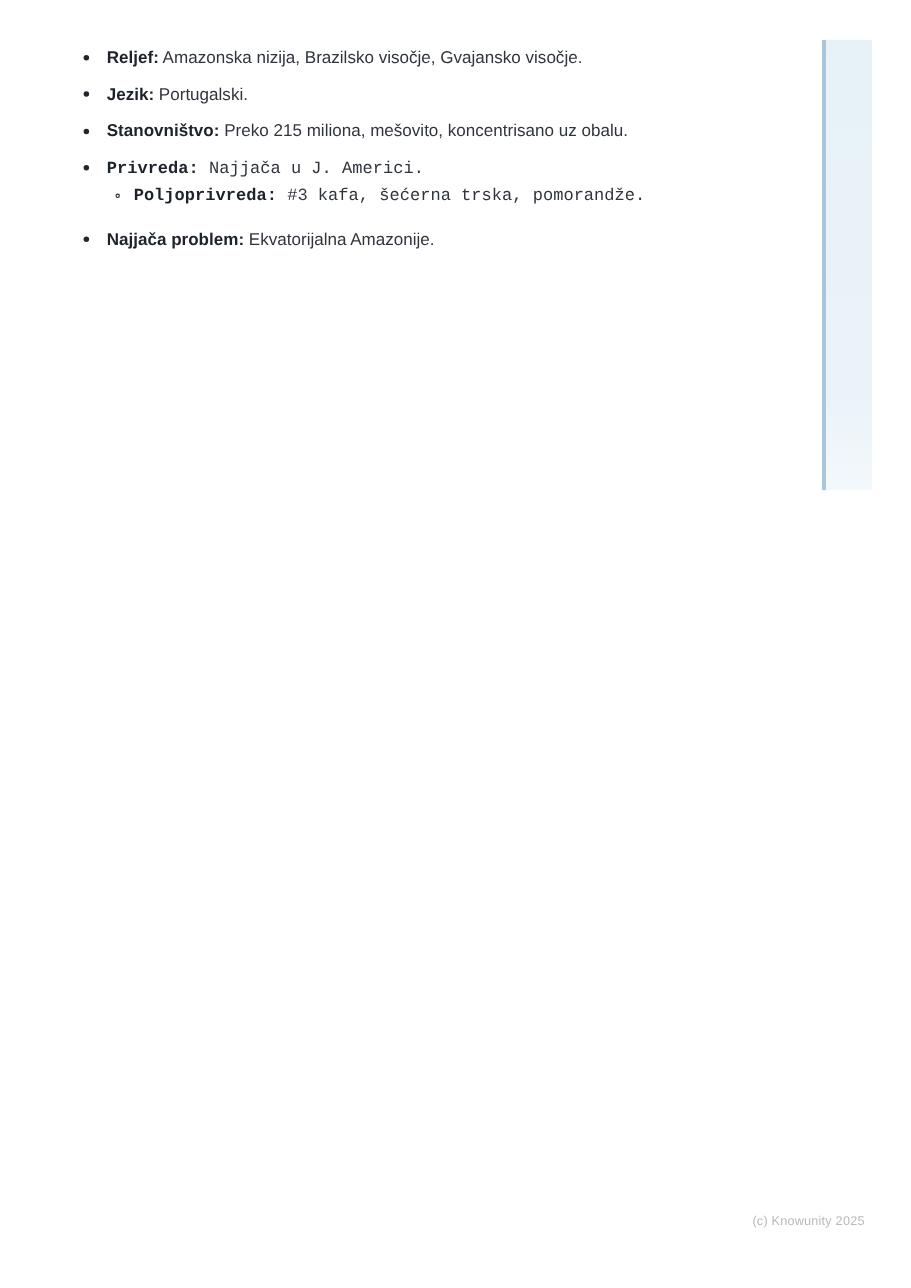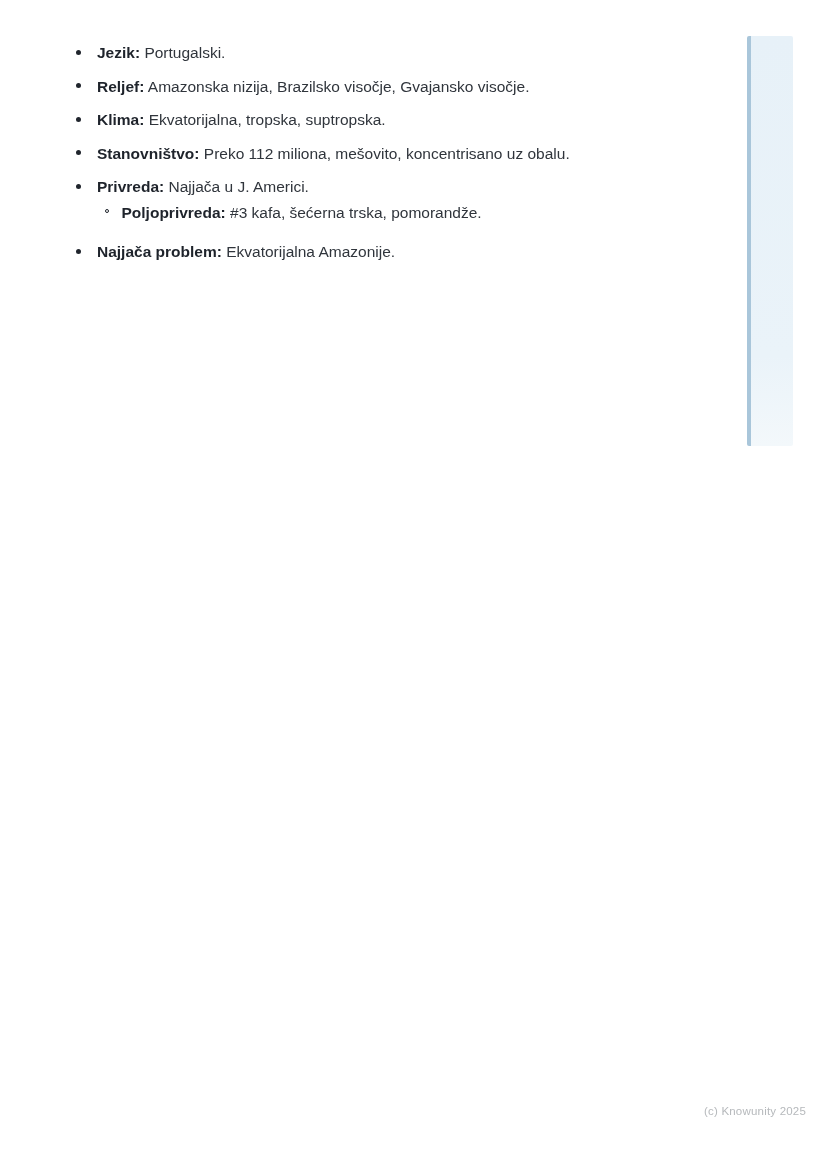--- a/index.html
+++ b/index.html
@@ -34,21 +34,21 @@
     width: 660px;
     list-style: none;
     font-size: 15.5px;
     line-height: 21px;
     color: #30353c;
   }
   li.item {
     position: relative;
     padding-bottom: 12.5px;
   }
-  li.item.has-children { padding-bottom: 6px; }
+  li.item.has-children { padding-bottom: 6px; font-family: Liberation Mono, monospace; }
   .label {
     font-weight: 700;
     color: #1e232b;
   }
   .bullet {
     position: absolute;
     top: 7.5px;
     width: 5px;
     height: 5px;
     border-radius: 50%;
@@ -66,61 +66,56 @@
     list-style: none;
     margin-top: 4.5px;
     padding-left: 24.5px;
     padding-bottom: 0;
   }
   ul.subnotes li.item { padding-bottom: 12.5px; }
 
   
   .footer {
     position: absolute;
-    left: 704px;
+    left: 684px;
     top: 1103px;
     font-size: 11.5px;
     line-height: 16px;
     letter-spacing: 0.2px;
     color: #b6b9bc;
     white-space: nowrap;
   }
 </style>
 </head>
 <body>
 
 <div class="page">
 
   <div class="highlight-strip"></div>
 
   <ul class="notes">
 
     <li class="item">
       <span class="bullet disc"></span>
+      <strong class="label">Reljef:</strong>
+      <span class="text">Amazonska nizija, Brazilsko visočje, Gvajansko visočje.</span>
+    </li>
+
+    <li class="item">
+      <span class="bullet disc"></span>
       <strong class="label">Jezik:</strong>
       <span class="text">Portugalski.</span>
     </li>
 
-    <li class="item">
-      <span class="bullet disc"></span>
-      <strong class="label">Reljef:</strong>
-      <span class="text">Amazonska nizija, Brazilsko visočje, Gvajansko visočje.</span>
-    </li>
 
 
     <li class="item">
       <span class="bullet disc"></span>
-      <strong class="label">Klima:</strong>
-      <span class="text">Ekvatorijalna, tropska, suptropska.</span>
-    </li>
-
-    <li class="item">
-      <span class="bullet disc"></span>
       <strong class="label">Stanovništvo:</strong>
-      <span class="text">Preko 112 miliona, mešovito, koncentrisano uz obalu.</span>
+      <span class="text">Preko 215 miliona, mešovito, koncentrisano uz obalu.</span>
     </li>
 
 
     <li class="item has-children">
       <span class="bullet disc"></span>
       <strong class="label">Privreda:</strong>
       <span class="text">Najjača u J. Americi.</span>
 
       <ul class="subnotes">
         <li class="item">

